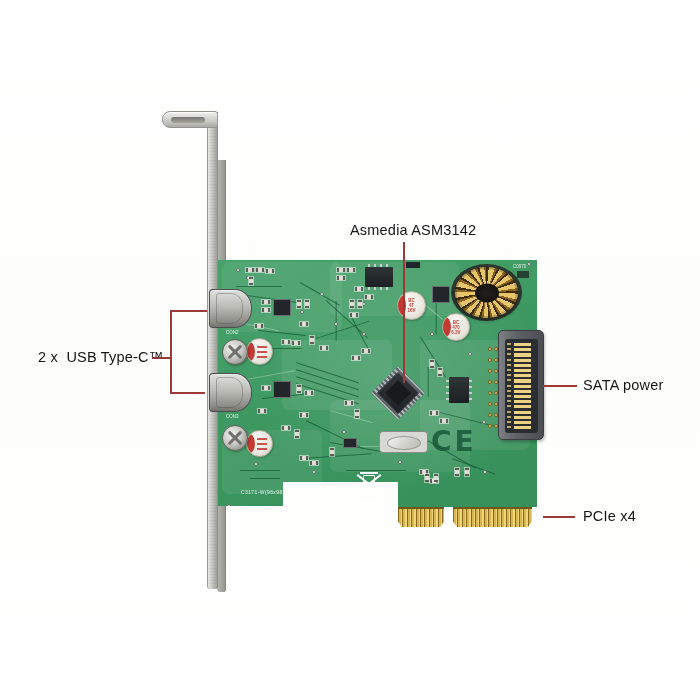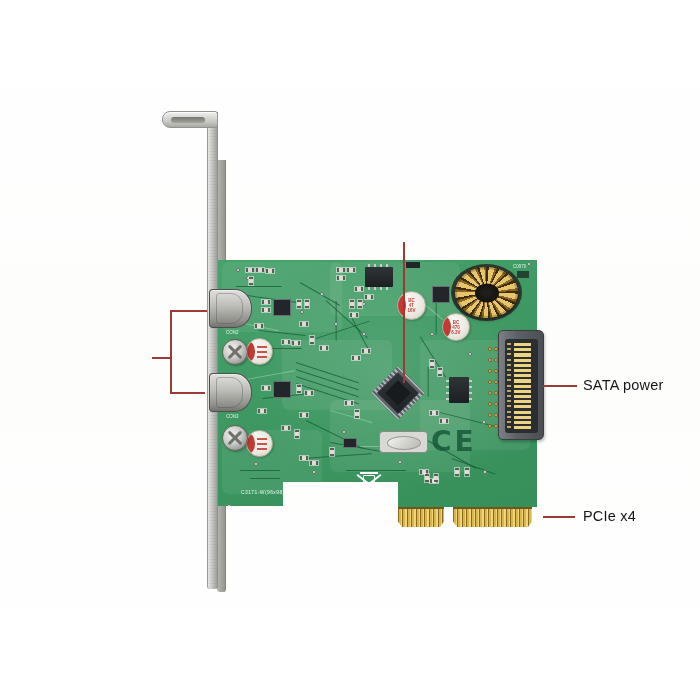--- a/index.html
+++ b/index.html
@@ -350,15 +350,17 @@
   <div class="screw" style="left:222px;top:425px;"></div>
 
   <div class="cline" style="left:403px;top:242px;width:1.5px;height:141px;"></div>
   <div class="cline" style="left:152px;top:357px;width:18px;height:1.5px;"></div>
   <div class="cline" style="left:170px;top:310px;width:1.5px;height:83px;"></div>
   <div class="cline" style="left:170px;top:310px;width:37px;height:1.5px;"></div>
   <div class="cline" style="left:170px;top:392px;width:35px;height:1.5px;"></div>
   <div class="cline" style="left:543px;top:385px;width:34px;height:1.5px;"></div>
   <div class="cline" style="left:543px;top:516px;width:32px;height:1.5px;"></div>
 
+  <div class="callout-label" style="left:350px;top:222px;">Asmedia ASM3142</div>
+  <div class="callout-label" style="left:38px;top:349px;">2 x  USB Type-C™</div>
   <div class="callout-label" style="left:583px;top:377px;">SATA power</div>
   <div class="callout-label" style="left:583px;top:508px;">PCIe x4</div>
 </div>
 
 </body></html>

